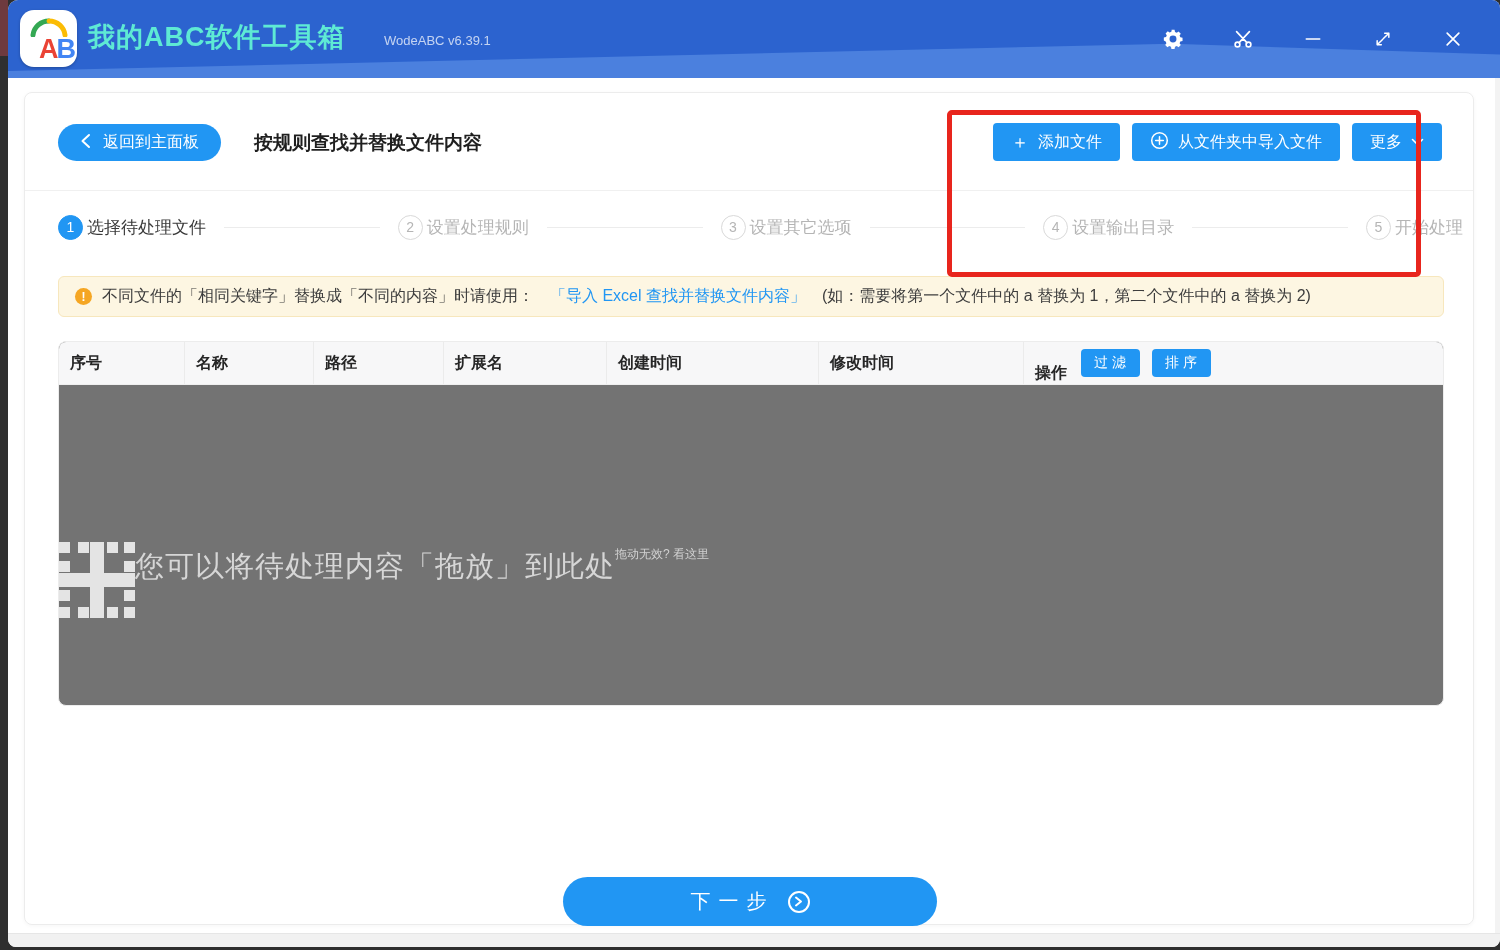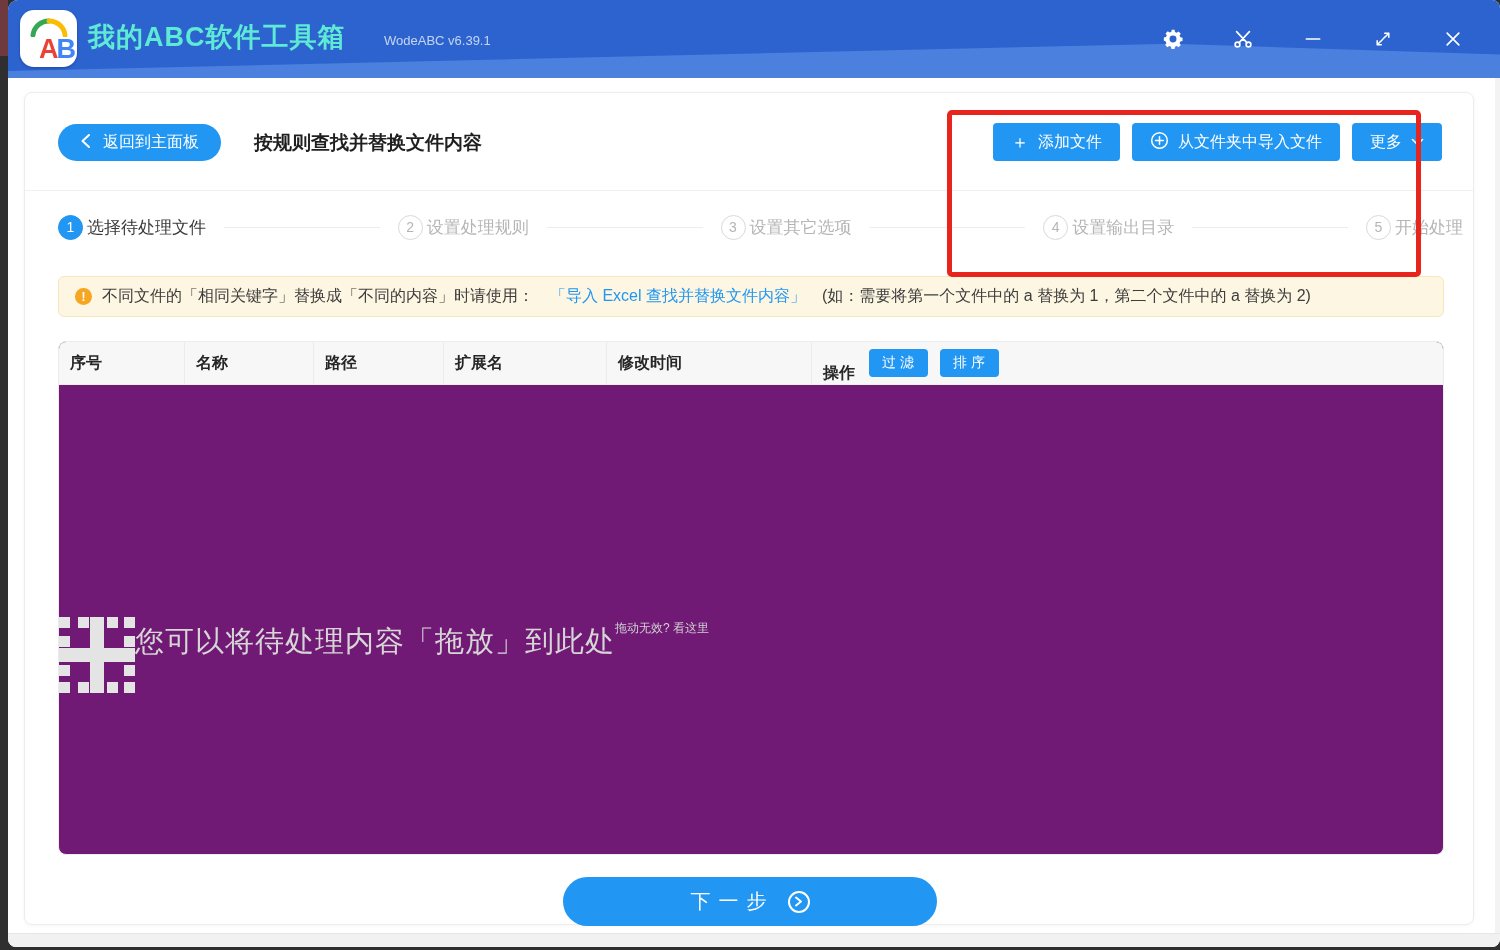--- a/index.html
+++ b/index.html
@@ -101,22 +101,22 @@
     white-space:nowrap; overflow:hidden;
   }
   .info-badge {
     width:17px; height:17px; border-radius:50%; background:#f5a623; color:#fff;
     display:flex; align-items:center; justify-content:center; font-size:12px; font-weight:bold; flex:none;
   }
   .banner a { color:#2196f3; text-decoration:none; margin:0 6px; cursor:pointer; }
 
   
   .file-table {
-    position:absolute; left:33px; top:248px; width:1386px; height:514px;
-    border:1px solid #ececec; border-radius:8px; overflow:hidden; background:#701a75;
+    position:absolute; left:33px; top:248px; width:1386px; height:365px;
+    border:1px solid #ececec; border-radius:8px; overflow:hidden; background:#737373;
   }
   .table-header { display:flex; height:43px; background:#f7f7f8; border-bottom:1px solid #efefef; align-items:stretch; }
   .th { display:flex; align-items:center; padding-left:11px; font-size:16px; font-weight:bold; color:#262626; border-right:1px solid #ebebeb; flex:none; }
   .th:last-child { border-right:none; flex:1; }
   .th.c0{width:126px;} .th.c1{width:129px;} .th.c2{width:130px;} .th.c3{width:163px;} .th.c4{width:212px;} .th.c5{width:205px;}
   .mini-btn {
     height:28px; padding:0 10px 0 13px; background:#2196f3; color:#fff; border:none; border-radius:4px;
     font-size:14px; letter-spacing:4px; margin-left:12px; cursor:pointer; font-family:inherit;
   }
   .th .op-label { margin-right:2px;margin-top:21px; }
@@ -277,20 +277,21 @@
         <a>「导入 Excel 查找并替换文件内容」</a>
         <span>(如：需要将第一个文件中的 a 替换为 1，第二个文件中的 a 替换为 2)</span>
       </section>
 
       <section class="file-table">
         <div class="table-header">
           <div class="th c0">序号</div>
           <div class="th c1">名称</div>
           <div class="th c2">路径</div>
           <div class="th c3">扩展名</div>
+          <div class="th c4">创建时间</div>
           <div class="th c5">修改时间</div>
           <div class="th">
             <span class="op-label">操作</span>
             <button class="mini-btn">过滤</button>
             <button class="mini-btn">排序</button>
           </div>
         </div>
 
         <div class="empty-state">
           <svg class="empty-icon" width="76" height="76" viewBox="0 0 76 76">

